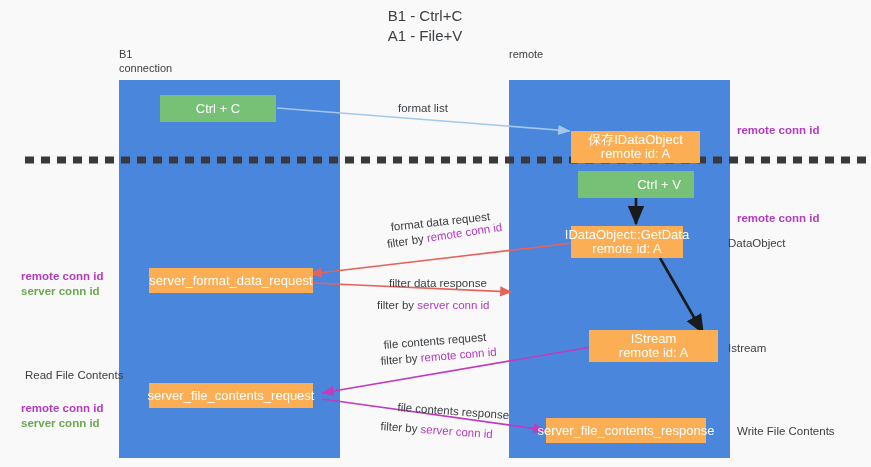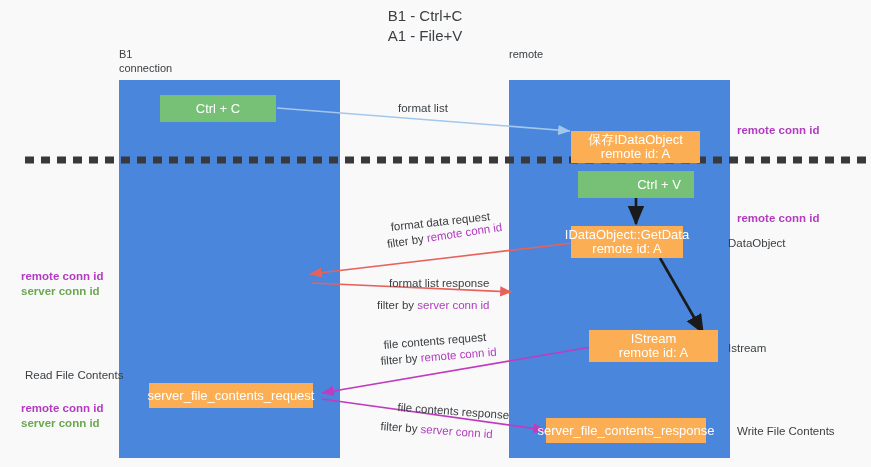--- a/index.html
+++ b/index.html
@@ -116,20 +116,23 @@
 
   <div class="box green" style="left:578px;top:171px;width:116px;height:27px;padding-left:46px;">
     <span>Ctrl + V</span>
   </div>
 
   <div class="box orange" style="left:571px;top:226px;width:112px;height:32px;">
     <span>IDataObject::GetData</span>
     <span>remote id: A</span>
   </div>
 
+  <div class="box orange" style="left:149px;top:268px;width:164px;height:25px;">
+    <span>server_format_data_request</span>
+  </div>
 
 
   <div class="box orange" style="left:589px;top:330px;width:129px;height:32px;">
     <span>IStream</span>
     <span>remote id: A</span>
   </div>
 
   <div class="box orange" style="left:546px;top:418px;width:160px;height:25px;">
     <span>server_file_contents_response</span>
   </div>
@@ -138,21 +141,21 @@
     <span>server_file_contents_request</span>
   </div>
 
   <div class="lbl dark" style="left:398px;top:101px;">format list</div>
 
   <div class="lbl dark rot-a" style="left:390px;top:220px;">format data request</div>
   <div class="lbl rot-b" style="left:386px;top:237px;">
     <span class="dark">filter by </span><span class="purple bold">remote conn id</span>
   </div>
 
-  <div class="lbl dark" style="left:389px;top:276px;">format list response</div>
+  <div class="lbl dark" style="left:389px;top:276px;">filter data response</div>
   <div class="lbl" style="left:377px;top:298px;">
     <span class="dark">filter by </span><span class="purple bold">server conn id</span>
   </div>
 
   <div class="lbl dark rot-c" style="left:383px;top:338px;">file contents request</div>
   <div class="lbl rot-c" style="left:380px;top:354px;">
     <span class="dark">filter by </span><span class="purple bold">remote conn id</span>
   </div>
 
   <div class="lbl dark rot-d" style="left:398px;top:400px;">file contents response</div>

